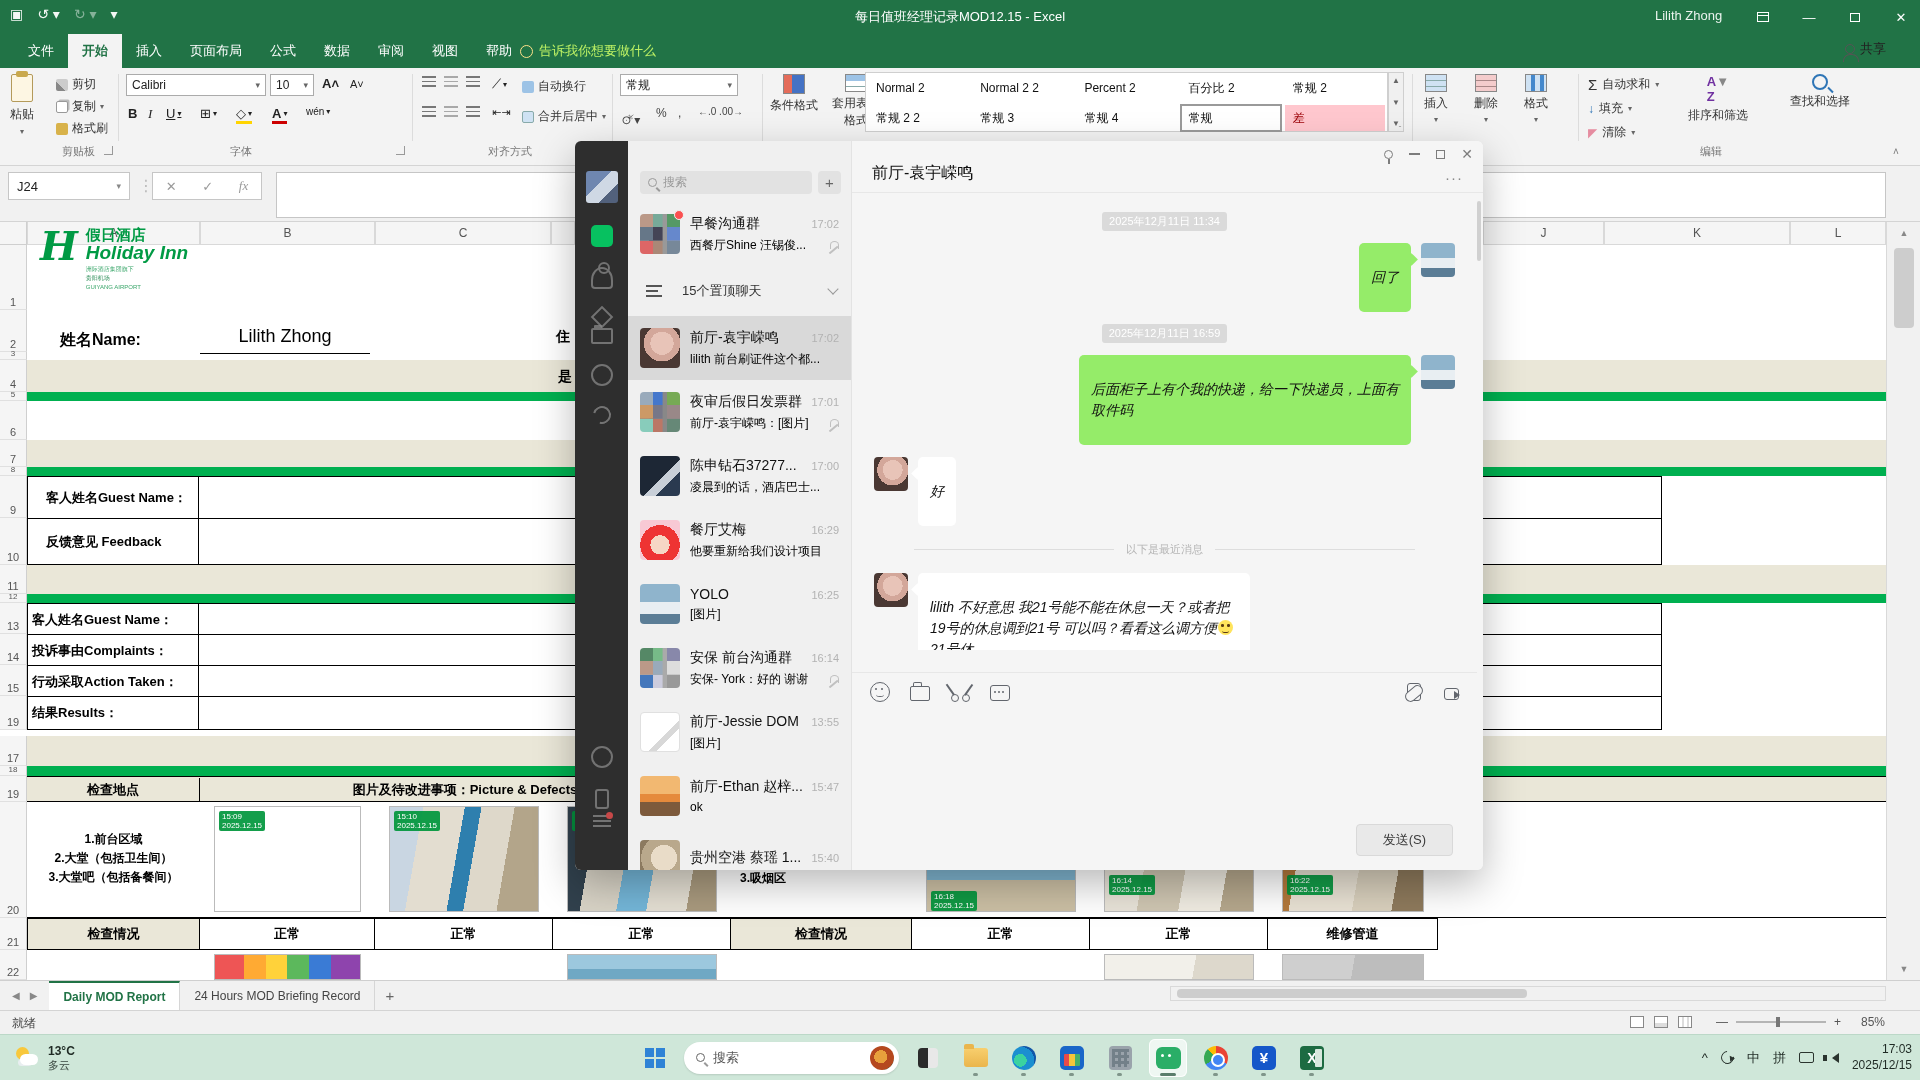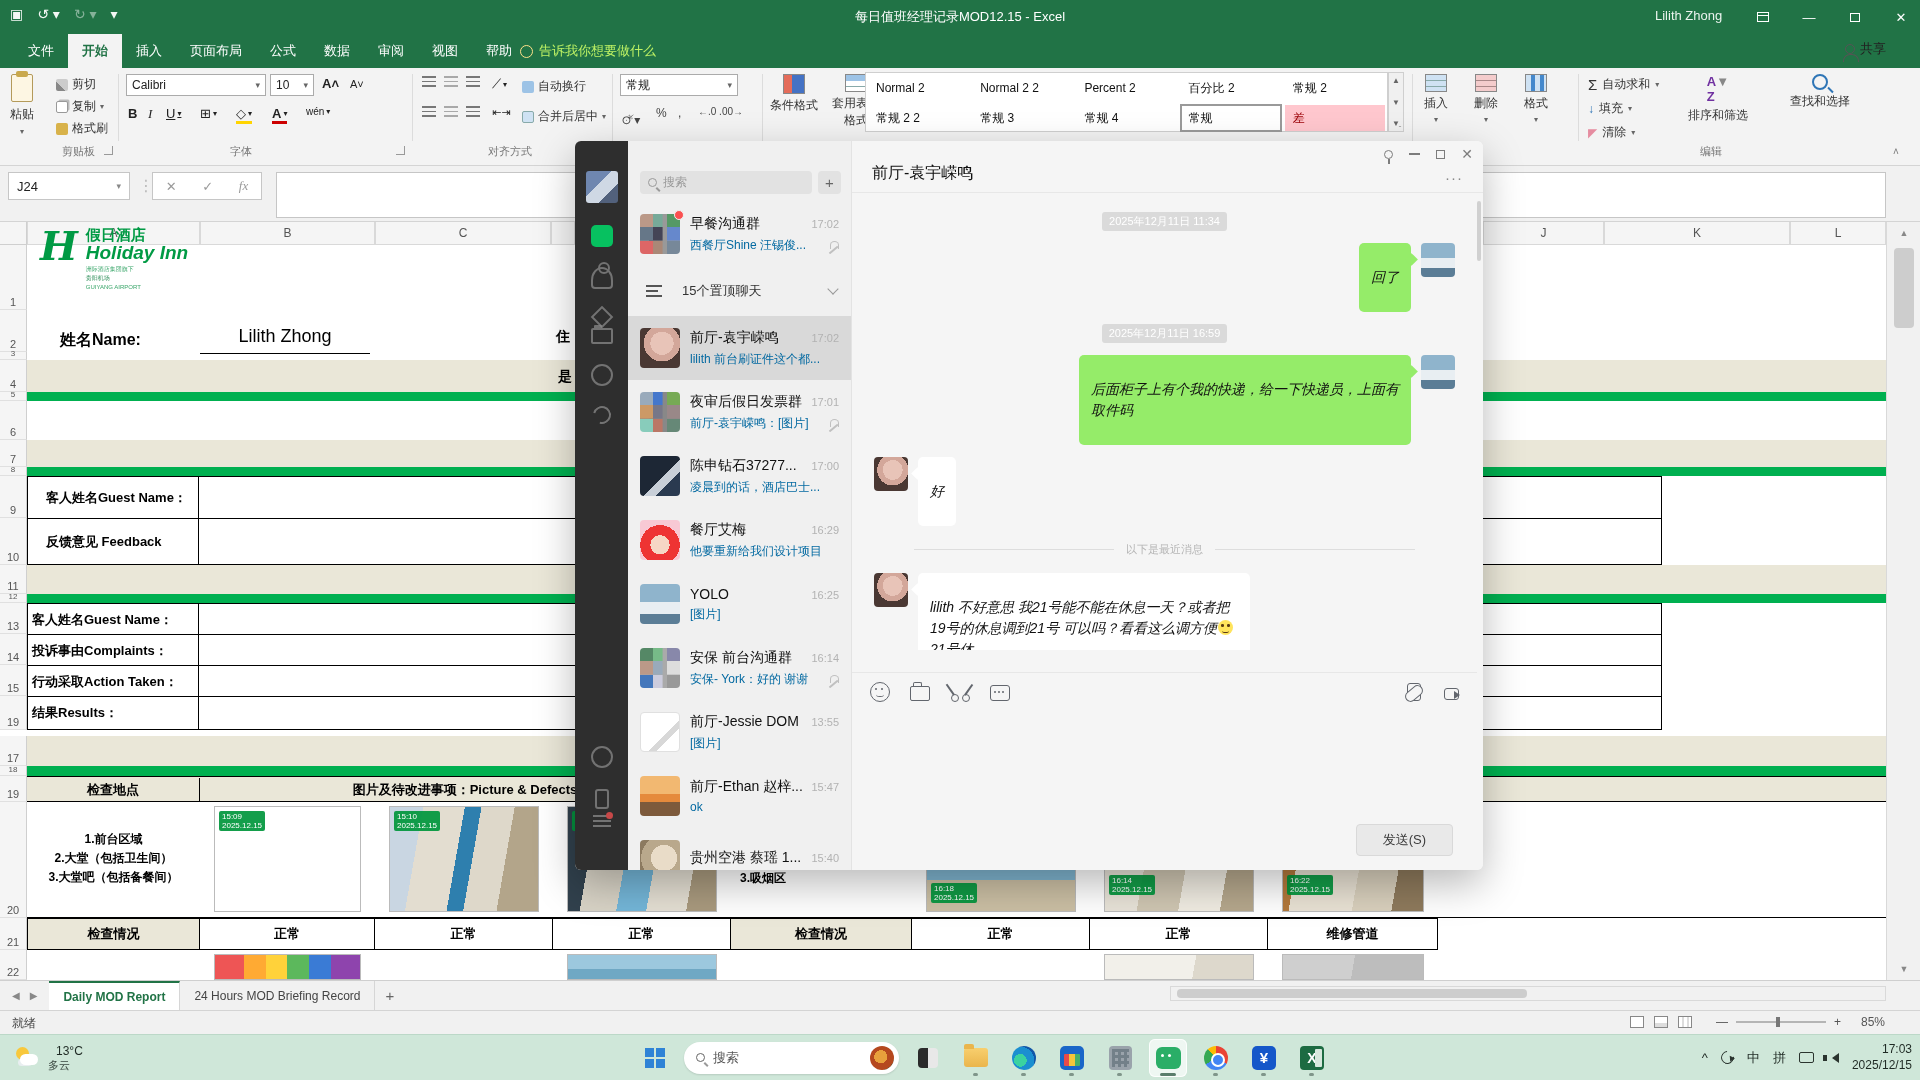--- a/index.html
+++ b/index.html
@@ -144,21 +144,21 @@
   .sglass{width:9px;height:9px;border:1.5px solid #9a9a9a;border-radius:50%;position:relative;flex:none;}
   .sglass:after{content:"";position:absolute;left:8px;top:8px;width:5px;height:1.5px;background:#9a9a9a;transform:rotate(45deg);transform-origin:0 0;}
   .wc-plus{position:absolute;left:190px;top:30px;width:23px;height:23px;background:#e2e2e2;border-radius:4px;color:#666;display:flex;align-items:center;justify-content:center;font-size:15px;}
   .chatlist{position:absolute;left:0;top:61px;right:0;bottom:0;overflow:hidden;}
   .citem{height:64px;display:flex;align-items:center;padding:0 12px;gap:10px;position:relative;}
   .citem.sel{background:#d9d9d9;}
   .cav{width:40px;height:40px;border-radius:4px;flex:none;position:relative;}
   .cbody{flex:1;min-width:0;}
   .cname{font-size:14px;color:#111;white-space:nowrap;overflow:hidden;display:flex;justify-content:space-between;align-items:baseline;}
   .ctime{font-size:11px;color:#b2b2b2;flex:none;margin-left:6px;}
-  .cprev{font-size:12px;color:#0369a1;margin-top:4px;white-space:nowrap;overflow:hidden;display:flex;justify-content:space-between;align-items:center;}
+  .cprev{font-size:12px;color:#000000;margin-top:4px;white-space:nowrap;overflow:hidden;display:flex;justify-content:space-between;align-items:center;}
   .reddot{position:absolute;right:-4px;top:-4px;width:10px;height:10px;border-radius:50%;background:#fa5151;border:1.5px solid #f0f0f0;}
   .mutebell{width:11px;height:11px;position:relative;flex:none;opacity:.55;}
   .mutebell:before{content:"";position:absolute;left:2px;top:1px;width:7px;height:7px;border:1.5px solid #999;border-radius:50% 50% 0 0;border-bottom:none;}
   .mutebell:after{content:"";position:absolute;left:0;top:9px;width:11px;height:1.5px;background:#999;transform:rotate(-40deg);}
   .pinhdr{height:50px;display:flex;align-items:center;padding:0 14px;gap:14px;color:#333;font-size:13px;}
   .pinico{display:flex;flex-direction:column;gap:3px;width:26px;padding-left:4px;}
   .pinico i{height:2px;background:#555;display:block;}
   .pinico i:nth-child(1){width:16px;} .pinico i:nth-child(2){width:12px;} .pinico i:nth-child(3){width:16px;}
   .chev{width:8px;height:8px;border-right:1.5px solid #999;border-bottom:1.5px solid #999;transform:rotate(45deg);margin-left:auto;margin-top:-4px;}
 
@@ -218,21 +218,21 @@
   .ti-video:before{content:"";position:absolute;right:-6px;top:2px;border:4px solid transparent;border-left:6px solid #62666d;}
   .sendbtn{position:absolute;right:30px;bottom:14px;background:#e9e9e9;border:1px solid #d9d9d9;border-radius:4px;padding:6px 26px;font-size:13px;color:#3b3b3b;}
   .chatscroll{position:absolute;right:2px;top:60px;width:4px;height:60px;background:#d0d0d0;border-radius:2px;}
 
   
   .taskbar{left:0;top:1034px;width:1920px;height:46px;background:var(--taskbar-bg);border-top:1px solid #bcd8c8;display:flex;align-items:center;}
   .weather{display:flex;align-items:center;gap:8px;padding:0 14px;color:#1f2a24;}
   .wico{width:26px;height:22px;position:relative;}
   .wico:before{content:"";position:absolute;left:2px;top:1px;width:13px;height:13px;border-radius:50%;background:#f8c83c;}
   .wico:after{content:"";position:absolute;left:6px;top:8px;width:18px;height:11px;border-radius:8px;background:#fff;box-shadow:-4px 3px 0 -2px #e8eef0;}
-  .wtemp{font-size:12px;font-weight:normal;line-height:1.2;margin-left:8px;}
+  .wtemp{font-size:12px;font-weight:bold;line-height:1.2;}
   .wdesc{font-size:11px;line-height:1.1;color:#39463f;}
   .tb-center{position:absolute;left:636px;display:flex;align-items:center;gap:10px;height:46px;}
   .tbicon{width:38px;height:38px;border-radius:6px;display:flex;align-items:center;justify-content:center;position:relative;}
   .rundot:after{content:"";position:absolute;bottom:1px;left:16px;width:5px;height:3px;border-radius:2px;background:#7f958a;}
   .tb-start{width:20px;height:20px;background:
     linear-gradient(#2f83d6 0 0) 0 0/9px 9px,linear-gradient(#2f83d6 0 0) 100% 0/9px 9px,
     linear-gradient(#2f83d6 0 0) 0 100%/9px 9px,linear-gradient(#2f83d6 0 0) 100% 100%/9px 9px;background-repeat:no-repeat;}
   .tb-search{width:215px;height:32px;background:#fff;border-radius:16px;display:flex;align-items:center;gap:8px;padding:0 5px 0 12px;color:#555;font-size:13px;box-shadow:0 1px 2px rgba(0,0,0,.12);}
   .tb-search .img{margin-left:auto;width:24px;height:24px;border-radius:50%;background:radial-gradient(circle at 45% 45%,#e8a03c 0 35%,#b5481e 35% 70%,#7a4a28 70%);}
   .tb-taskview{width:20px;height:20px;background:linear-gradient(90deg,#2b2b2b 0 50%,#e8e8e8 50%);border-radius:4px;}
@@ -593,21 +593,21 @@
         <div class="photo skin-lobby1" style="left: 214px; top: 584px; width: 147px; height: 106px;">
           <span class="pbadge" style="top: 4px;">15:09<br>2025.12.15</span>
         </div>
         <div class="photo skin-lobby2" style="left: 389px; top: 584px; width: 150px; height: 106px;">
           <span class="pbadge" style="top: 4px;">15:10<br>2025.12.15</span>
         </div>
         <div class="photo skin-lobby3" style="left: 567px; top: 584px; width: 150px; height: 106px;">
           <span class="pbadge" style="top: 4px;">15:12<br>2025.12.15</span>
         </div>
         <div class="photo skin-pool" style="left: 926px; top: 584px; width: 150px; height: 106px;">
-          <span class="pbadge" style="top: 76px;">16:18<br>2025.12.15</span>
+          <span class="pbadge" style="top: 84px;">16:18<br>2025.12.15</span>
         </div>
         <div class="photo skin-corridor" style="left: 1104px; top: 584px; width: 150px; height: 106px;">
           <span class="pbadge" style="top: 68px;">16:14<br>2025.12.15</span>
         </div>
         <div class="photo skin-room" style="left: 1282px; top: 584px; width: 142px; height: 106px;">
           <span class="pbadge" style="top: 68px;">16:22<br>2025.12.15</span>
         </div>
       </div>
 
     <div id="row21">

